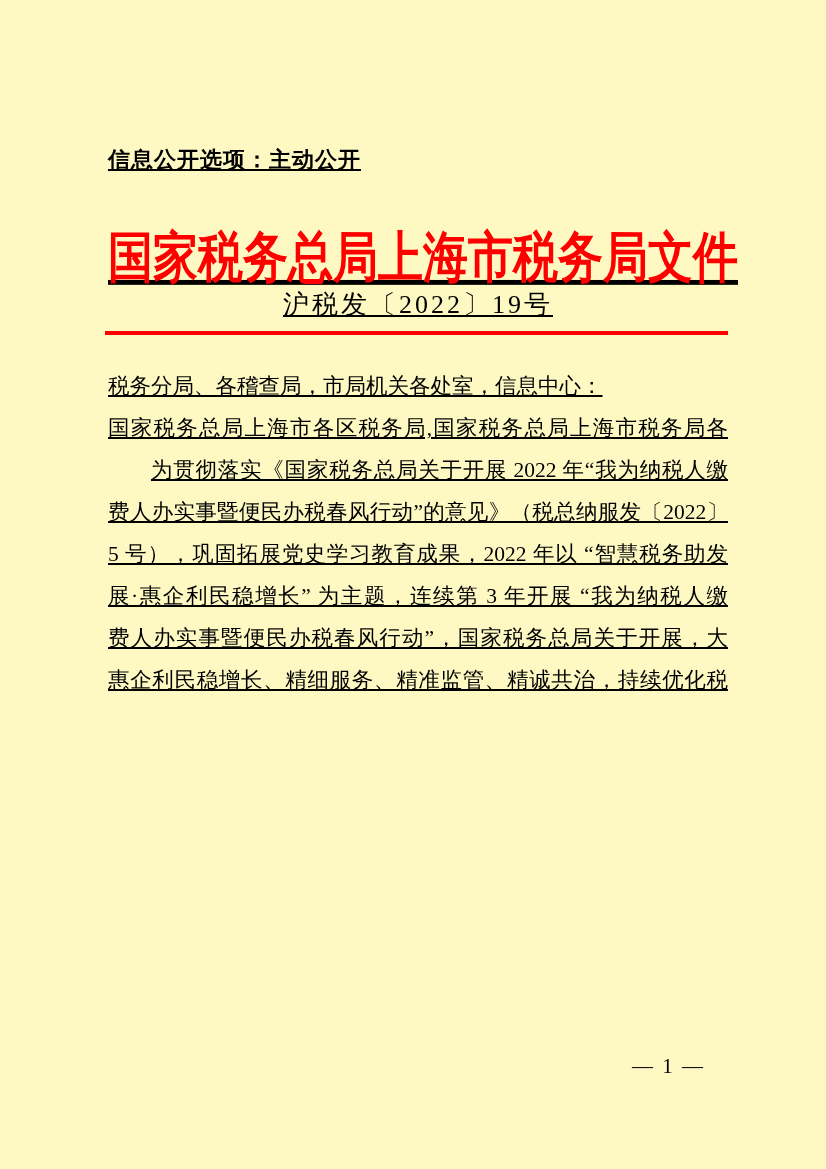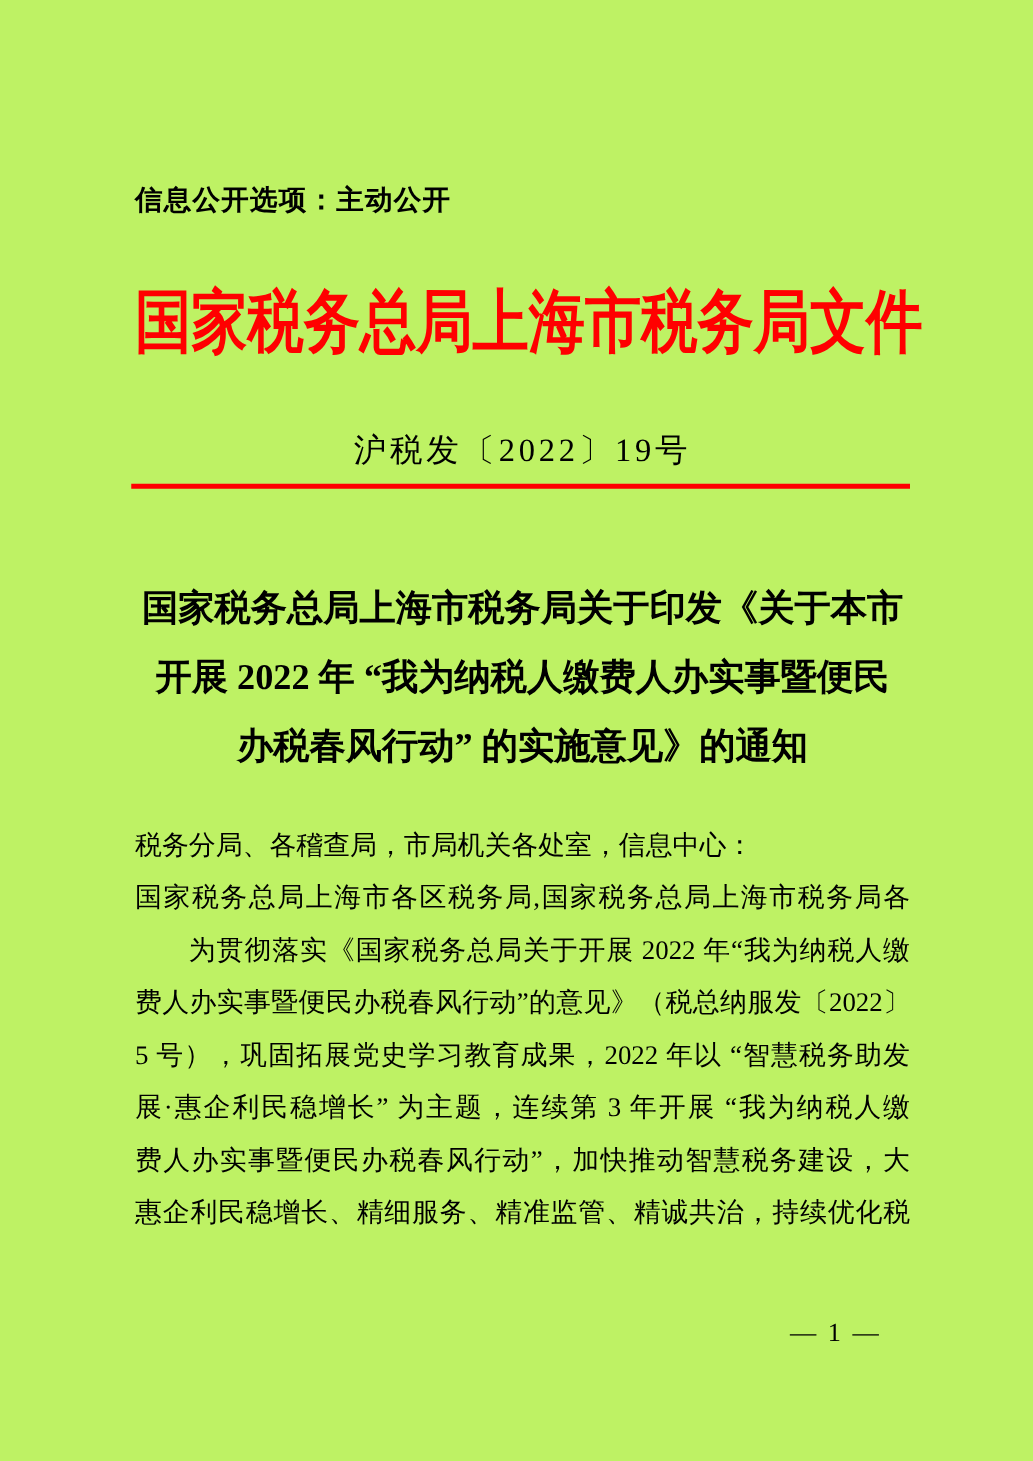--- a/index.html
+++ b/index.html
@@ -4,24 +4,25 @@
 <style>
   html, body {
     margin: 0;
     padding: 0;
     background: #ffffff;
   }
   .page {
     position: relative;
     width: 826px;
     height: 1169px;
-    background: #bef264;
+    background: #fef9c3;
     overflow: hidden;
     font-family: "Liberation Serif", serif;
     color: #000000;
+    text-decoration: underline;
   }
   .content {
     margin: 0 98px 0 108px; 
   }
   
   .meta {
     padding-top: 144px;
     font-family: "Liberation Sans", sans-serif;
     font-weight: bold;
     font-size: 22px;
@@ -35,21 +36,20 @@
     color: #ff0000;
     font-weight: bold;
     font-size: 45px;
     line-height: 62px;
     white-space: nowrap;
     transform: scaleY(1.22);
     transform-origin: center center;
   }
   
   .doc-num {
-    margin-top: 56px;
     text-align: center;
     font-size: 26px;
     line-height: 32px;
     letter-spacing: 3px;
   }
   
   .red-rule {
     margin-top: 10px;
     margin-left: -3px;
     width: 623px;
@@ -101,33 +101,28 @@
     <div class="meta">
       <div>信息公开选项：主动公开</div>
     </div>
 
     <div class="red-title">国家税务总局上海市税务局文件</div>
 
     <div class="doc-num">沪税发〔2022〕19号</div>
 
     <div class="red-rule"></div>
 
-    <div class="heading">
-      <div class="h-line">国家税务总局上海市税务局关于印发《关于本市</div>
-      <div class="h-line">开展 2022 年 “我为纳税人缴费人办实事暨便民</div>
-      <div class="h-line">办税春风行动” 的实施意见》的通知</div>
-    </div>
 
     <div class="body-text">
       <div class="line no-stretch">税务分局、各稽查局，市局机关各处室，信息中心：</div>
       <div class="line">国家税务总局上海市各区税务局,国家税务总局上海市税务局各</div>
       <div class="line indent">为贯彻落实《国家税务总局关于开展 2022 年“我为纳税人缴</div>
       <div class="line">费人办实事暨便民办税春风行动”的意见》（税总纳服发〔2022〕</div>
       <div class="line">5 号），巩固拓展党史学习教育成果，2022 年以 “智慧税务助发</div>
       <div class="line">展·惠企利民稳增长” 为主题，连续第 3 年开展 “我为纳税人缴</div>
-      <div class="line">费人办实事暨便民办税春风行动”，加快推动智慧税务建设，大</div>
+      <div class="line">费人办实事暨便民办税春风行动”，国家税务总局关于开展，大</div>
       <div class="line">惠企利民稳增长、精细服务、精准监管、精诚共治，持续优化税</div>
     </div>
 
   </div>
 
   <div class="page-num">— 1 —</div>
 </div>
 
 </body></html>

